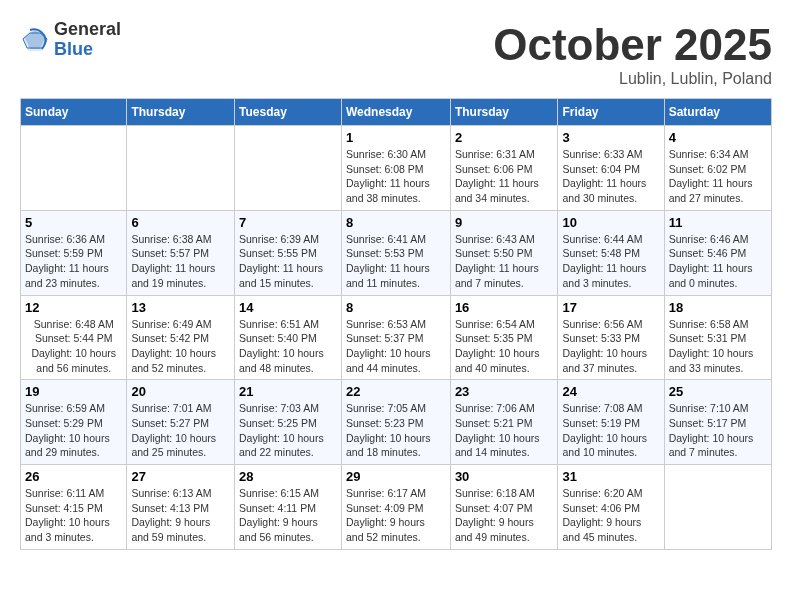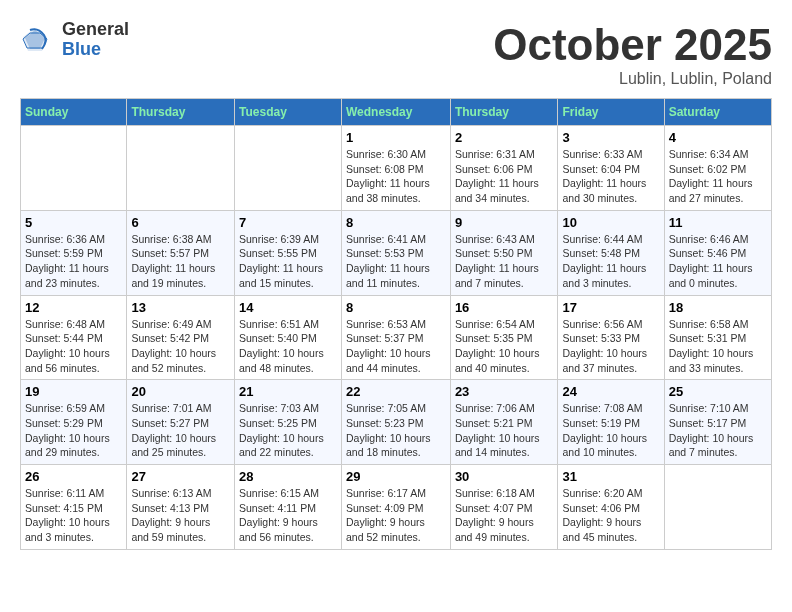--- a/index.html
+++ b/index.html
@@ -12,21 +12,20 @@
     }
     .header {
       display: flex;
       justify-content: space-between;
       align-items: flex-start;
       margin-bottom: 10px;
     }
     .logo {
       display: flex;
       align-items: center;
-      gap: 8px;
     }
     .logo-text {
       display: flex;
       flex-direction: column;
       line-height: 1.1;
     }
     .logo-general {
       font-size: 18px;
       font-weight: bold;
       color: #333;
@@ -53,21 +52,21 @@
       font-size: 16px;
       color: #555;
     }
     table {
       width: 100%;
       border-collapse: collapse;
       font-size: 11px;
     }
     th {
       background-color: #2a6ebb;
-      color: #86efac;
+      color: #ffffff;
       padding: 6px 4px;
       text-align: left;
       font-size: 12px;
       border: 1px solid #ccc;
     }
     td {
       border: 1px solid #ccc;
       vertical-align: top;
       padding: 4px;
       height: 80px;
@@ -207,21 +206,21 @@
           <span class="day-num">11</span>
           <div class="day-info" style="white-space: pre-line;">Sunrise: 6:46 AM
 Sunset: 5:46 PM
 Daylight: 11 hours
 and 0 minutes.</div>
         </td>
       </tr>
       <tr>
         <td>
           <span class="day-num">12</span>
-          <div class="day-info" style="white-space: pre-line;">Sunrise: 6:48 AM
+          <div class="day-info" style="white-space: pre-line; text-align: center;">Sunrise: 6:48 AM
 Sunset: 5:44 PM
 Daylight: 10 hours
 and 56 minutes.</div>
         </td>
         <td>
           <span class="day-num">13</span>
           <div class="day-info" style="white-space: pre-line;">Sunrise: 6:49 AM
 Sunset: 5:42 PM
 Daylight: 10 hours
 and 52 minutes.</div>

